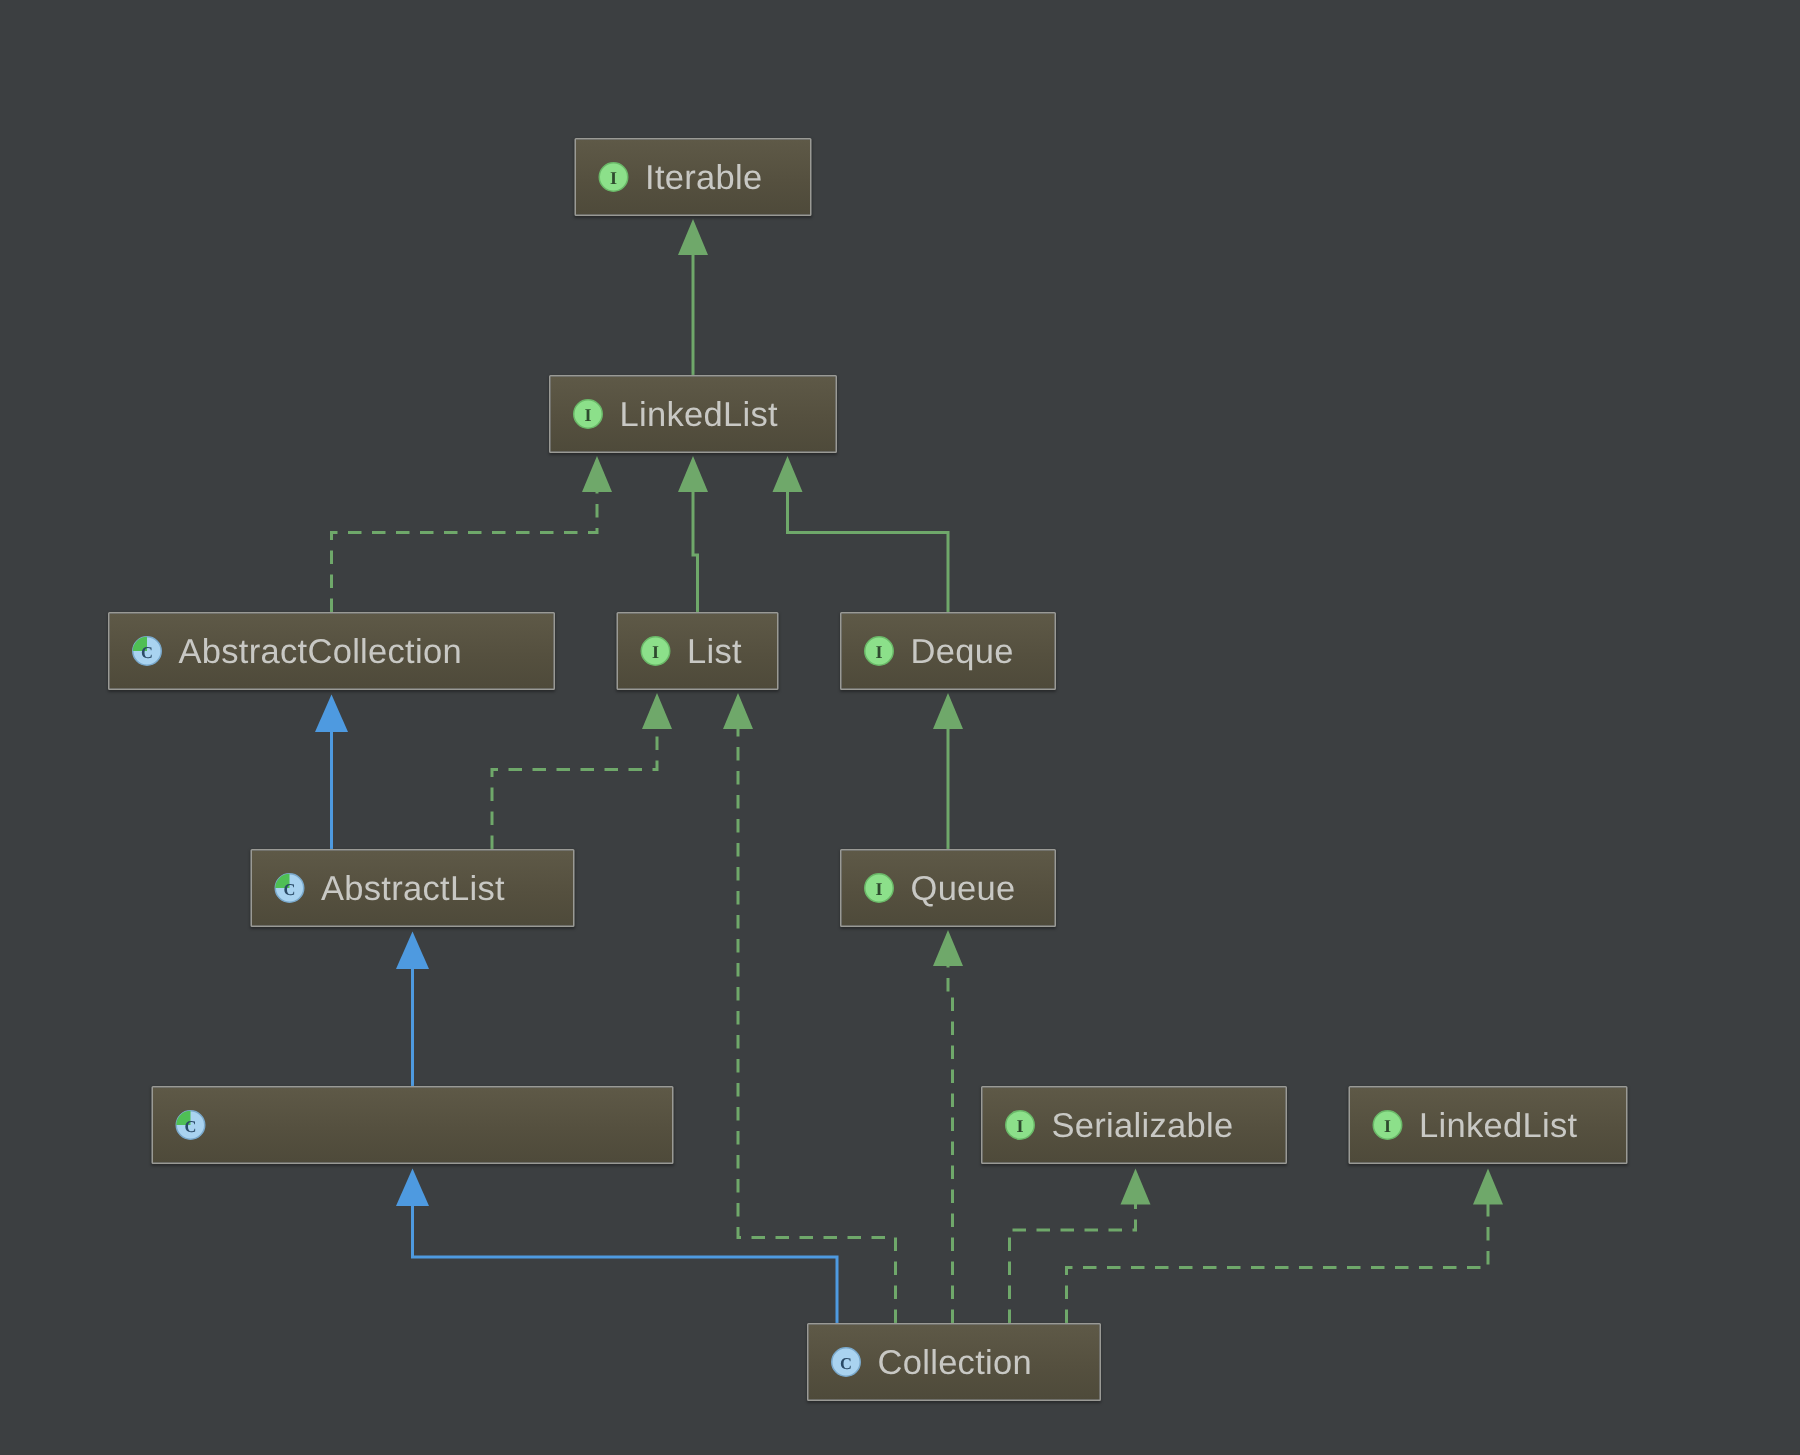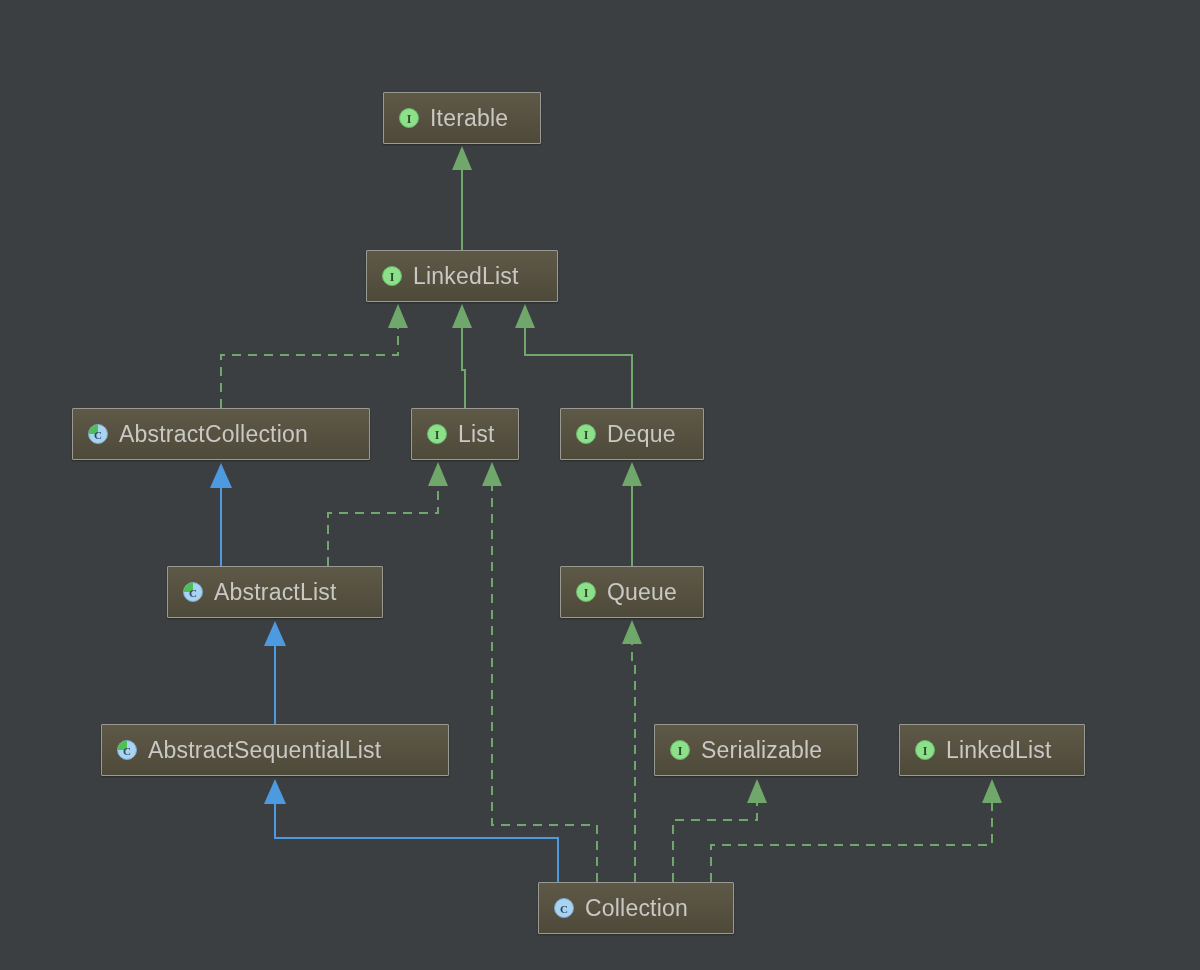--- a/index.html
+++ b/index.html
@@ -182,21 +182,20 @@
     </svg>
     <span class="node-label">Queue</span>
   </div>
 
   <div class="uml-node" style="left:101px; top:724px; width:348px; height:52px;">
     <svg class="node-icon" viewBox="0 0 22 22">
       <circle cx="11" cy="11" r="9.5" fill="#a9d3f0" stroke="#7aa9cc" stroke-width="1"></circle>
       <path d="M11,11 L11,1.5 A9.5,9.5 0 0,0 1.5,11 Z" fill="#4fbf55"></path>
       <text x="11" y="15.5" text-anchor="middle" font-family="Liberation Serif, serif" font-size="11" font-weight="bold" fill="#2a4a66">C</text>
     </svg>
-    <span class="node-label">AbstractSequentialList</span>
   </div>
 
   <div class="uml-node" style="left:654px; top:724px; width:204px; height:52px;">
     <svg class="node-icon" viewBox="0 0 22 22">
       <circle cx="11" cy="11" r="9.5" fill="#8ce08a" stroke="#6ab868" stroke-width="1"></circle>
       <text x="11" y="15.5" text-anchor="middle" font-family="Liberation Serif, serif" font-size="12" font-weight="bold" fill="#2e4a2e">I</text>
     </svg>
     <span class="node-label">Serializable</span>
   </div>
 

